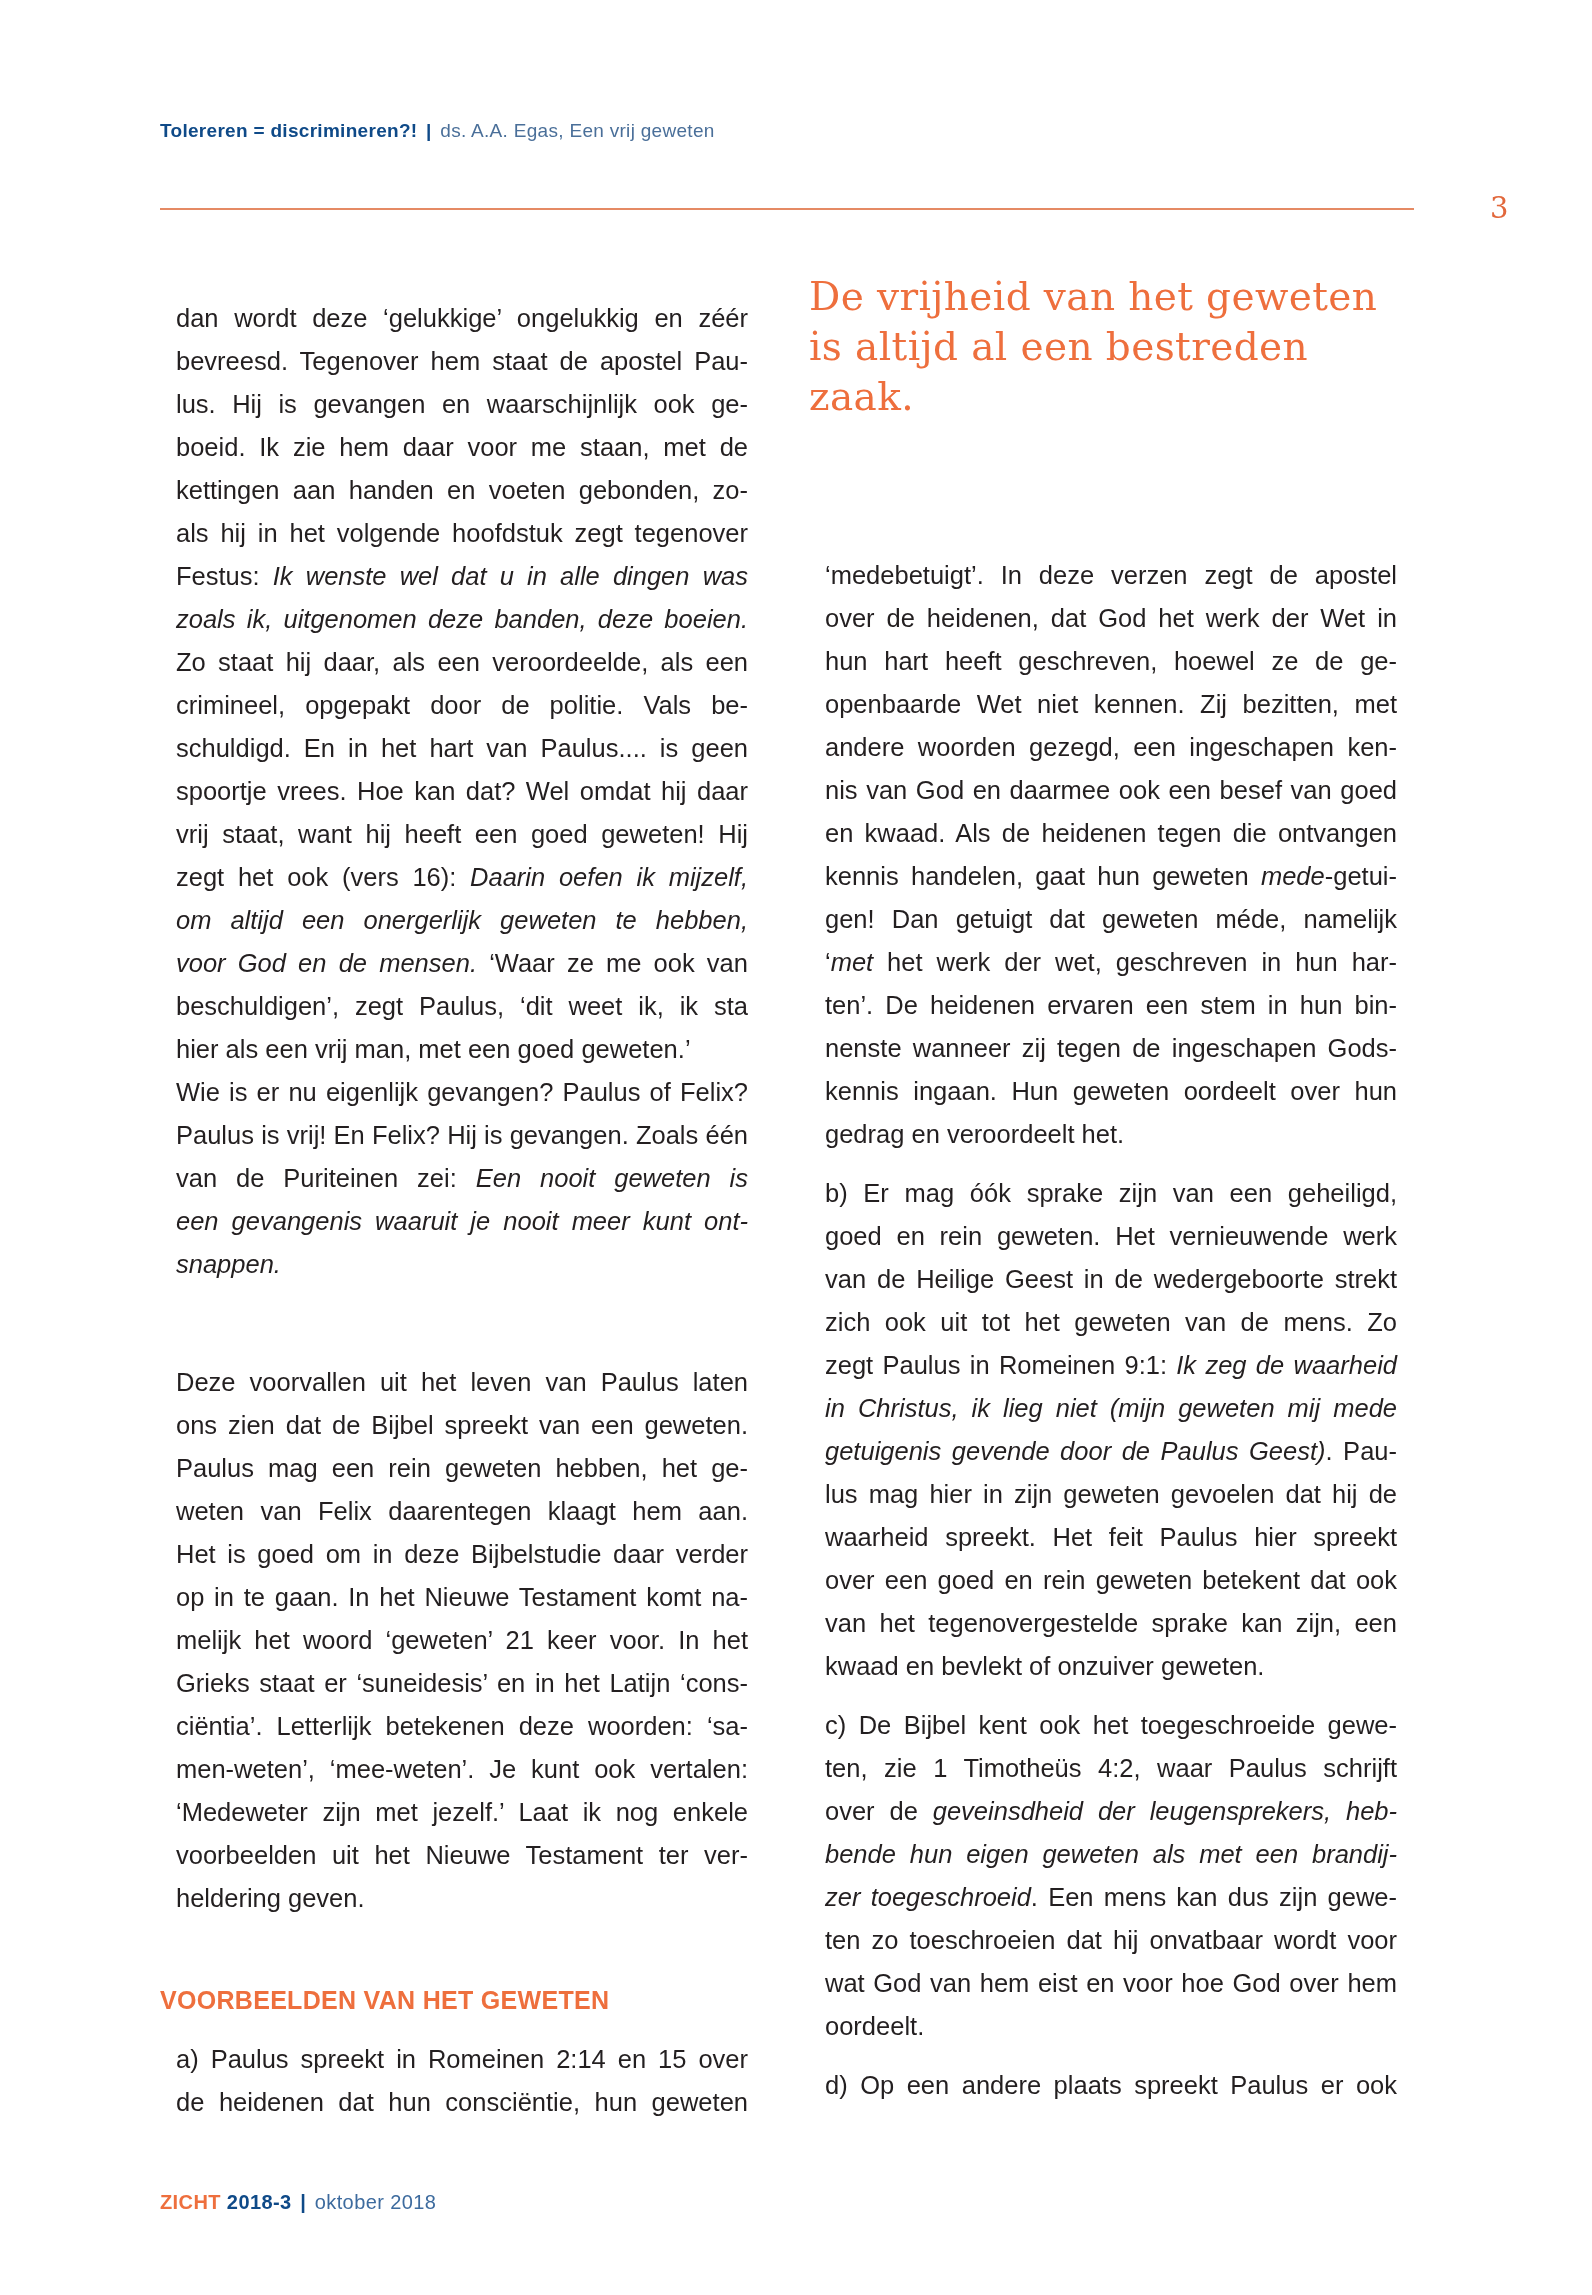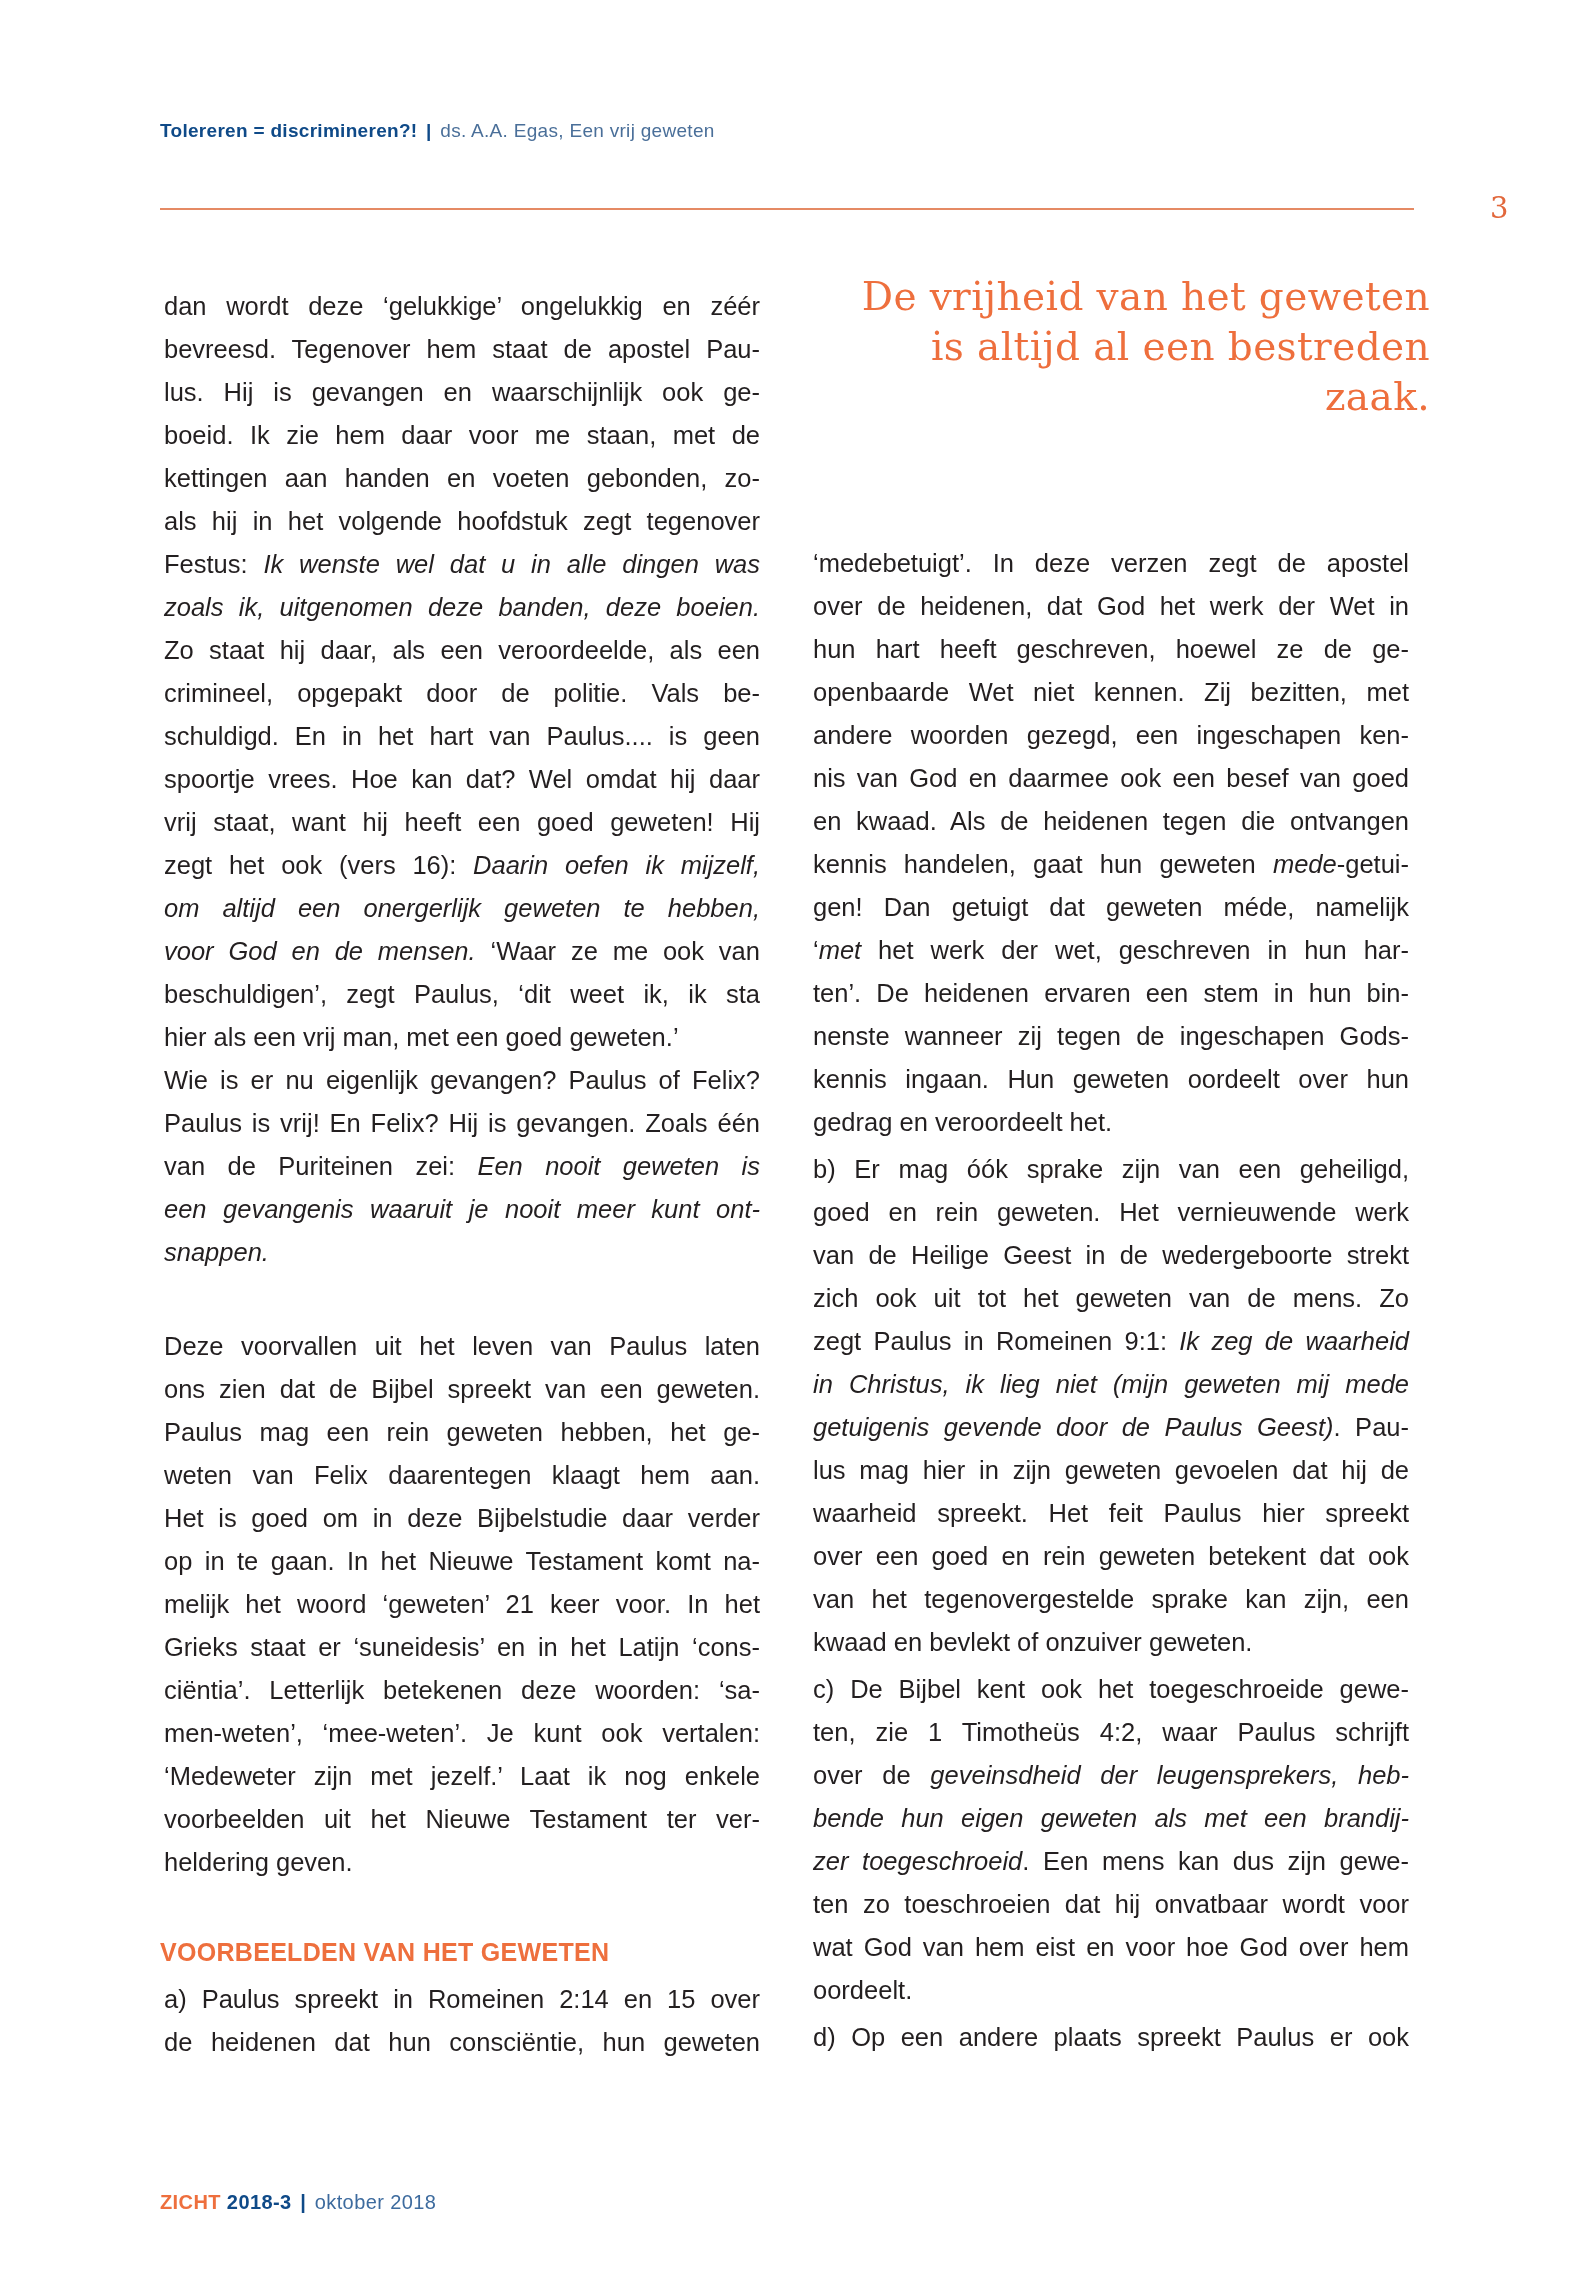--- a/index.html
+++ b/index.html
@@ -24,35 +24,35 @@
     font-family: "DejaVu Serif", serif; font-size: 29px; color: #e2683c;
   }
 
   .col {
     position: absolute; width: 604px;
     font-family: "Liberation Sans", sans-serif; font-size: 25.5px; line-height: 43px;
     color: #231f20; text-align: justify; hyphens: none;
   }
   .col-left { left: 160px; top: 273px; }
   .col-right { left: 809px; top: 530px; }
-  .col p { margin: 4px; }
+  .col p { margin: 16px; }
   .col .line { display: block; text-align: justify; text-align-last: justify; white-space: nowrap; }
   .col .line.last { text-align-last: left; }
   .col .gap { height: 43px; }
   .col em { font-style: italic; }
 
   .section-heading {
     font-family: "Liberation Sans", sans-serif; font-weight: bold; font-size: 25px;
     color: #ee6f3d; letter-spacing: 0.3px; display: block; line-height: 43px;
   }
 
   .pull-quote {
     position: absolute; left: 809px; top: 264px; width: 621px;
     font-family: "DejaVu Serif", serif; font-size: 39px; line-height: 50px;
-    color: #ee6f3d; letter-spacing: 0.4px; text-align: right;
+    color: #ee6f3d; letter-spacing: 0.4px;
   }
   .pull-quote span { display: block; white-space: nowrap; }
 
   .footer {
     position: absolute; left: 160px; top: 2183px;
     font-family: "Liberation Sans", sans-serif; font-size: 20px; white-space: nowrap;
     letter-spacing: 0.4px;
   }
   .footer .f-brand { color: #ee6f3d; font-weight: bold; }
   .footer .f-issue { color: #0f4a88; font-weight: bold; }

